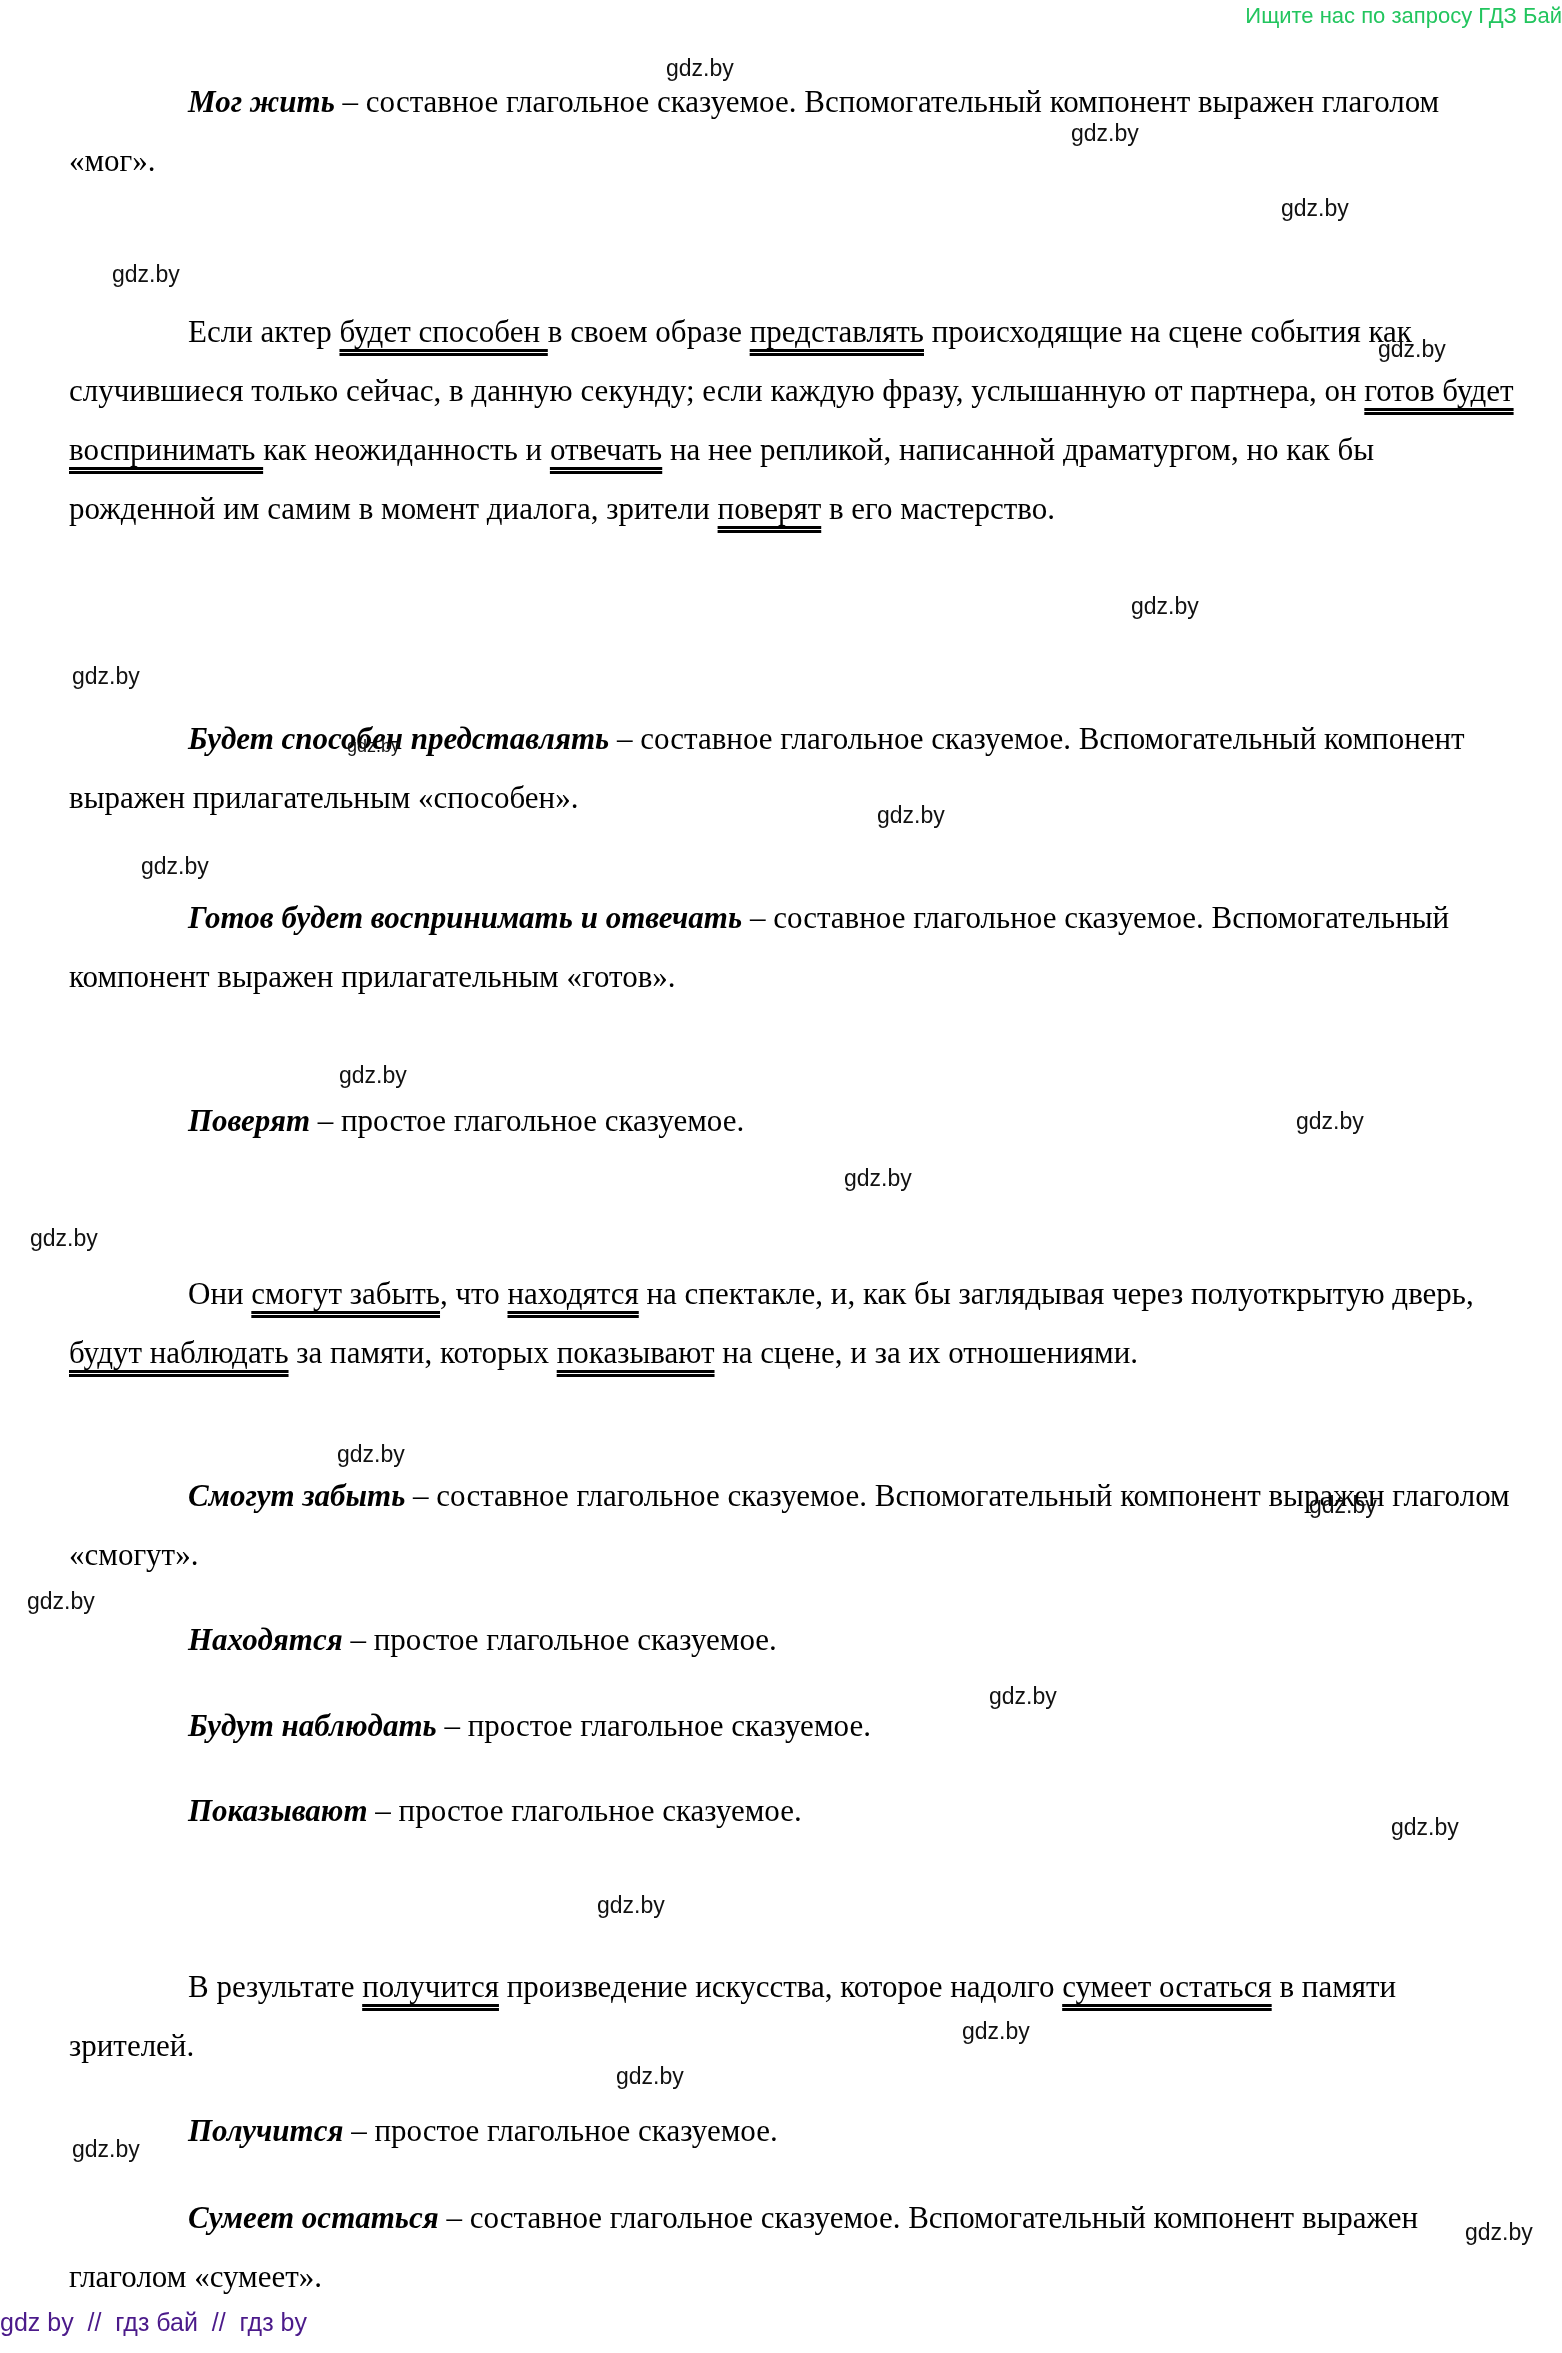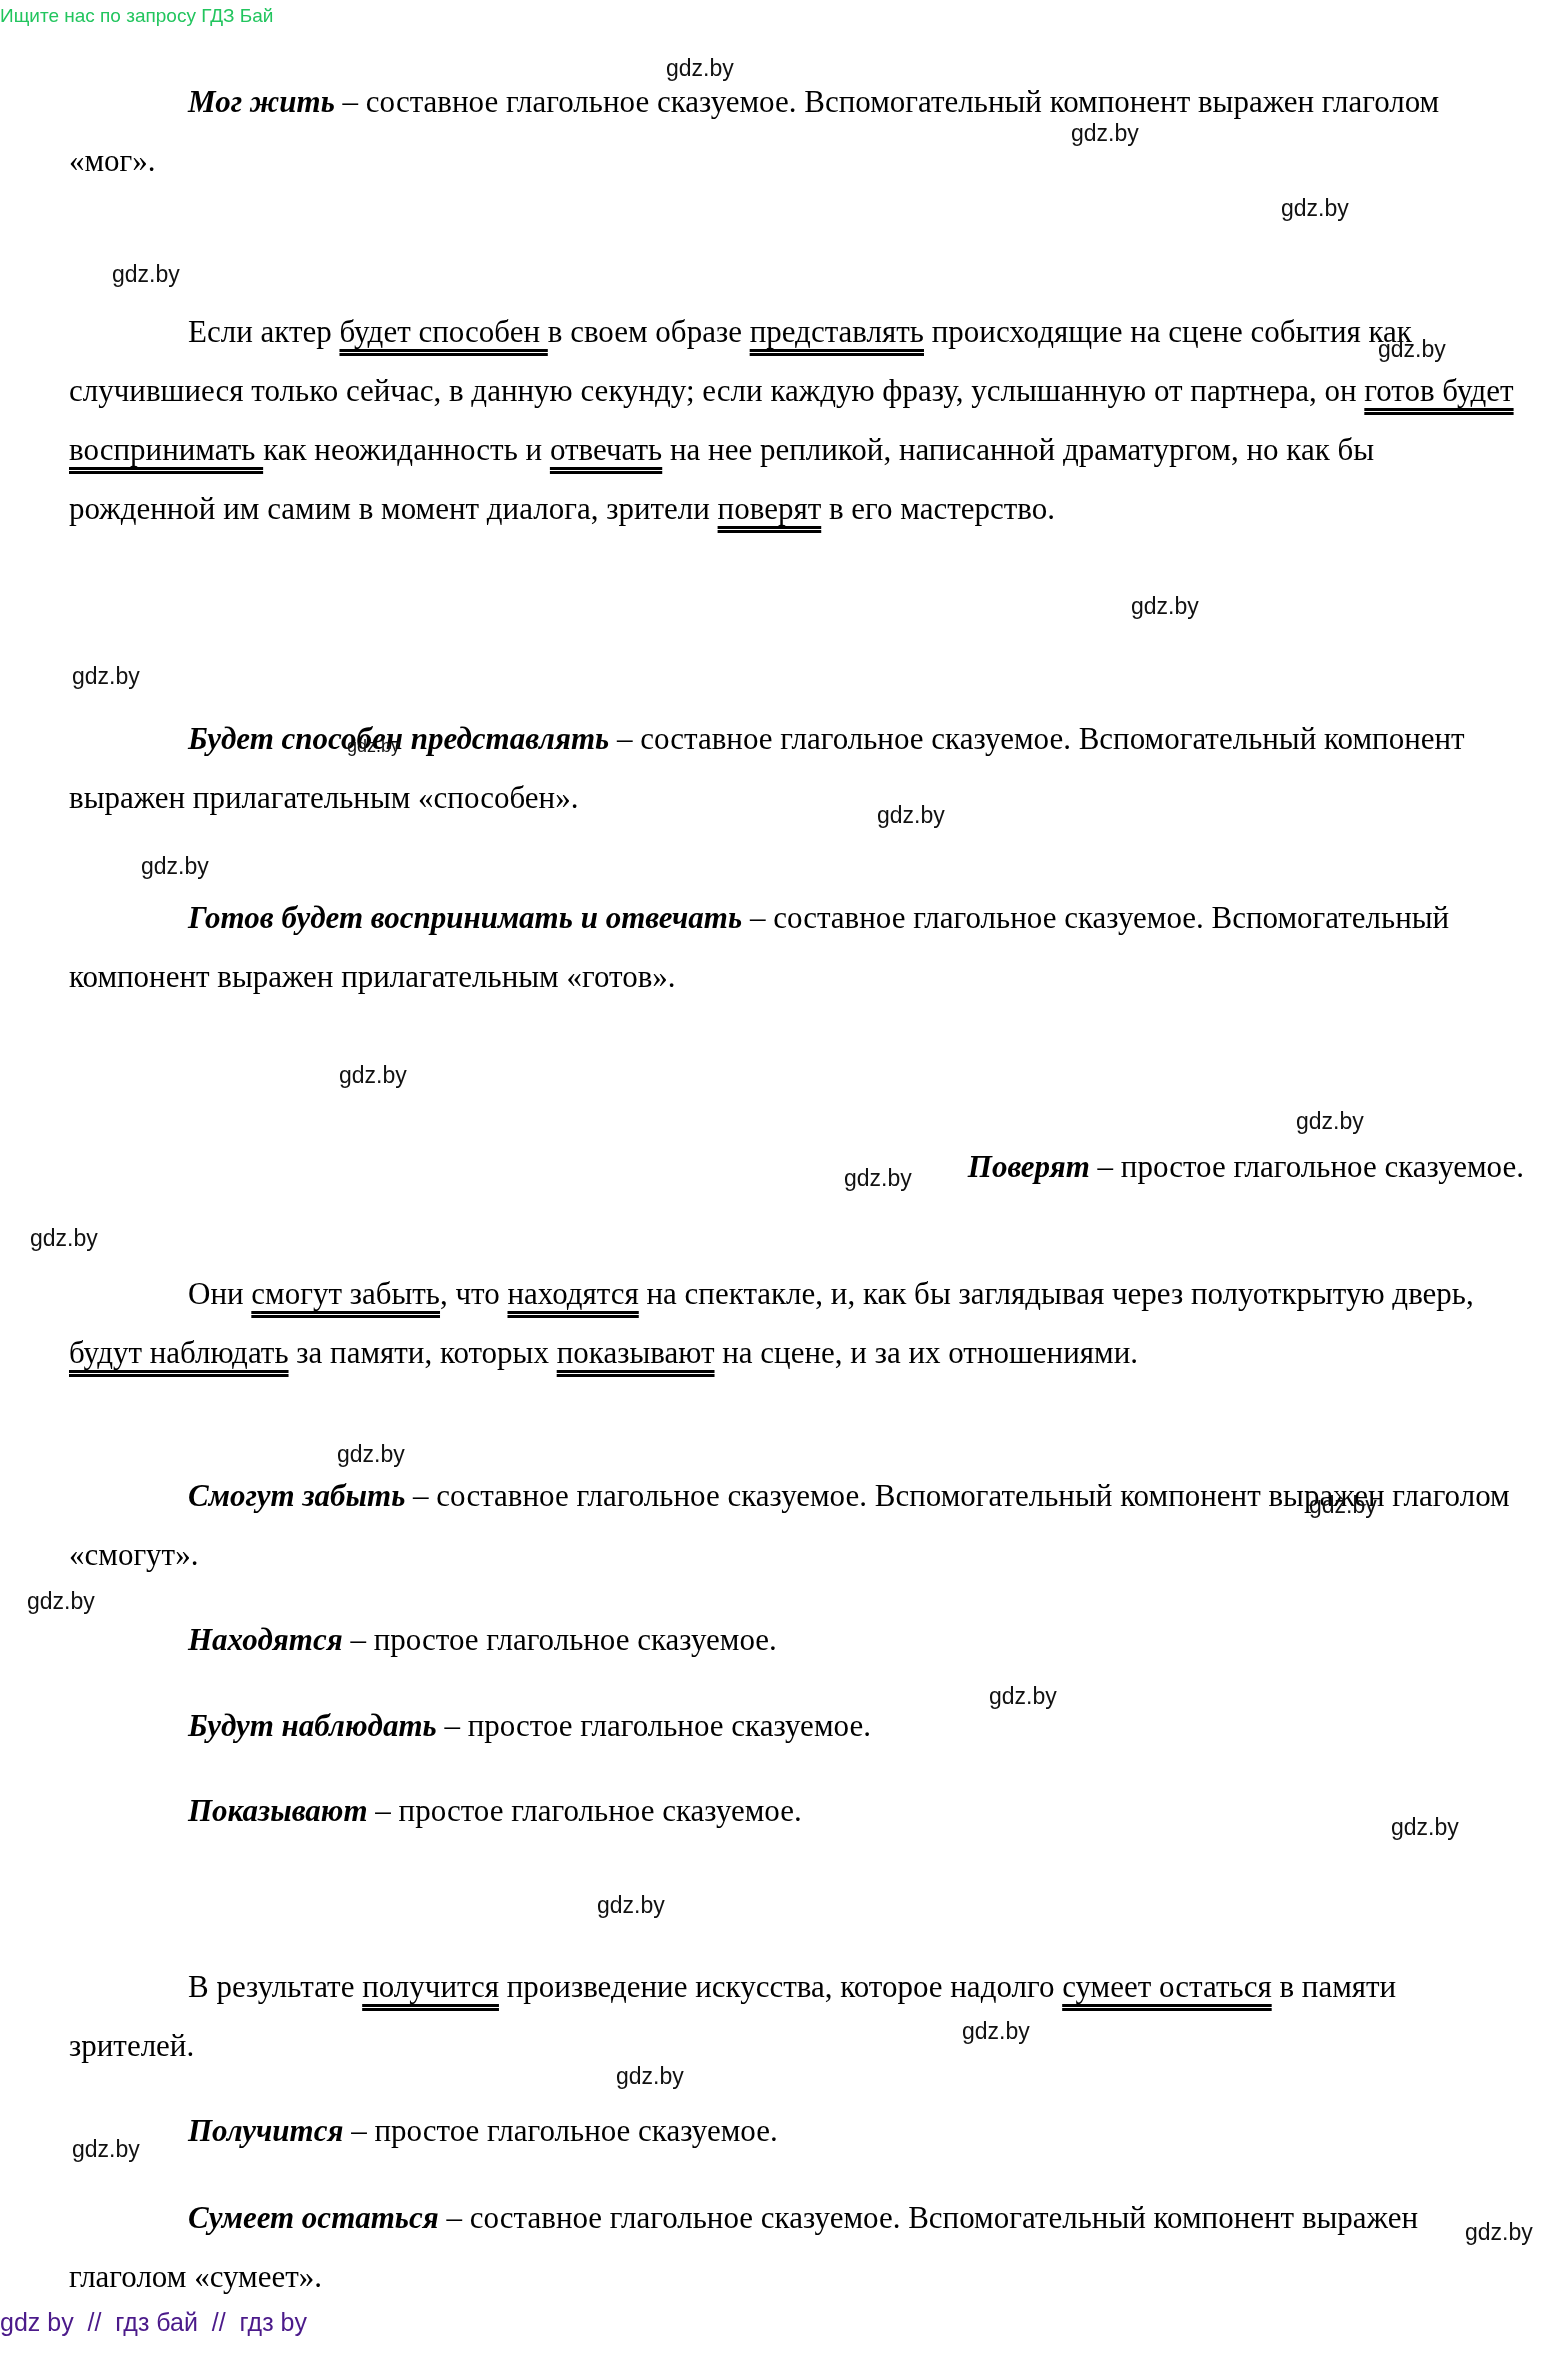--- a/index.html
+++ b/index.html
@@ -1,38 +1,38 @@
 <!DOCTYPE html>
 <html style="font-size:13px"><head>
 <meta charset="utf-8">
 <style>
   html, body { margin:0; padding:0; background:#ffffff; }
   body { width:1562px; height:2354px; position:relative; overflow:hidden; }
-  .hdr { position:absolute; top:0; left:0; width:1562px; text-align:left; font-family:"Liberation Sans", sans-serif; font-size:19px; color:#22c55e; line-height:31px; }
+  .hdr { position:absolute; top:0; left:0; width:1562px; text-align:right; font-family:"Liberation Sans", sans-serif; font-size:22px; color:#22c55e; line-height:31px; }
   .ftr { position:absolute; top:2306px; left:0; width:1562px; text-align:left; font-family:"Liberation Sans", sans-serif; font-size:25px; color:#4b1a8a; line-height:33px; white-space:pre; }
   .p { position:absolute; left:69px; width:1455px; font-family:"Liberation Serif", serif; font-size:31px; line-height:59px; color:#000; }
   .ind { display:inline-block; width:119px; }
   .u { text-decoration:underline double; text-underline-offset:6.5px; text-decoration-thickness:2.5px;text-align:right; }
   .b { font-weight:bold; font-style:italic; }
   .wm { position:absolute; font-family:"Liberation Sans", sans-serif; font-size:23px; color:#111; line-height:24.5px; }
 </style>
 </head>
 <body>
 
 <div class="hdr">Ищите нас по запросу ГДЗ Бай</div>
 
 <div class="p" style="top:72px;"><span class="ind"></span><span class="b">Мог жить</span><span> – составное глагольное сказуемое. Вспомогательный компонент выражен глаголом «мог».</span></div>
 
 <div class="p" style="top:302px;"><span class="ind"></span><span>Если актер </span><span class="u">будет способен </span><span>в своем образе </span><span class="u">представлять</span><span> происходящие на сцене события как случившиеся только сейчас, в данную секунду; если каждую фразу, услышанную от партнера, он </span><span class="u">готов будет воспринимать </span><span>как неожиданность и </span><span class="u">отвечать</span><span> на нее репликой, написанной драматургом, но как бы рожденной им самим в момент диалога, зрители </span><span class="u">поверят</span><span> в его мастерство.</span></div>
 
 <div class="p" style="top:683px;margin-top:26px;"><span class="ind"></span><span class="b">Будет способен представлять</span><span> – составное глагольное сказуемое. Вспомогательный компонент выражен прилагательным «способен».</span></div>
 
 <div class="p" style="top:888px;"><span class="ind"></span><span class="b">Готов будет воспринимать и отвечать</span><span> – составное глагольное сказуемое. Вспомогательный компонент выражен прилагательным «готов».</span></div>
 
-<div class="p" style="top:1137px;text-align:right;"><span class="ind"></span><span class="b">Поверят</span><span> – простое глагольное сказуемое.</span></div>
+<div class="p" style="top:1091px;"><span class="ind"></span><span class="b">Поверят</span><span> – простое глагольное сказуемое.</span></div>
 
 <div class="p" style="top:1264px;"><span class="ind"></span><span>Они </span><span class="u">смогут забыть</span><span>, что </span><span class="u">находятся</span><span> на спектакле, и, как бы заглядывая через полуоткрытую дверь, </span><span class="u">будут наблюдать</span><span> за памяти, которых </span><span class="u">показывают</span><span> на сцене, и за их отношениями.</span></div>
 
 <div class="p" style="top:1466px;"><span class="ind"></span><span class="b">Смогут забыть</span><span> – составное глагольное сказуемое. Вспомогательный компонент выражен глаголом «смогут».</span></div>
 
 <div class="p" style="top:1610px;"><span class="ind"></span><span class="b">Находятся</span><span> – простое глагольное сказуемое.</span></div>
 <div class="p" style="top:1696px;"><span class="ind"></span><span class="b">Будут наблюдать</span><span> – простое глагольное сказуемое.</span></div>
 <div class="p" style="top:1781px;"><span class="ind"></span><span class="b">Показывают</span><span> – простое глагольное сказуемое.</span></div>
 
 <div class="p" style="top:1957px;"><span class="ind"></span><span>В результате </span><span class="u">получится</span><span> произведение искусства, которое надолго </span><span class="u">сумеет остаться</span><span> в памяти зрителей.</span></div>

